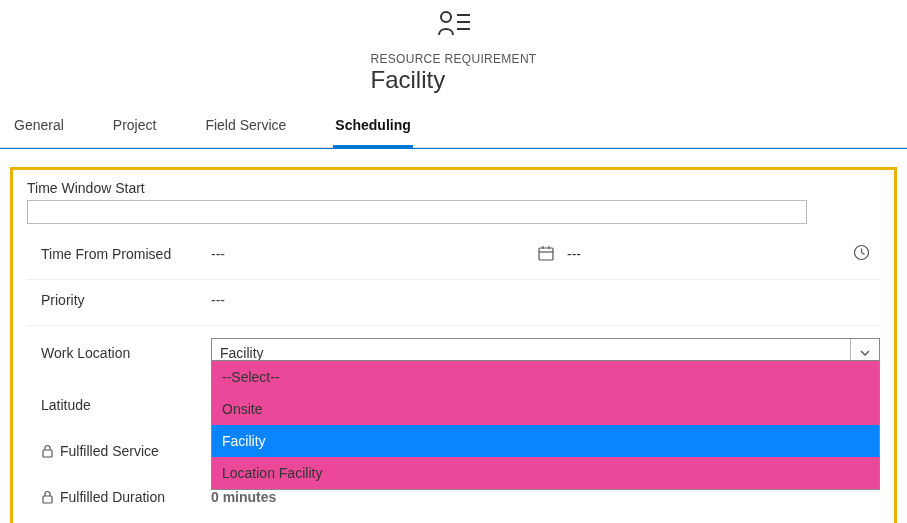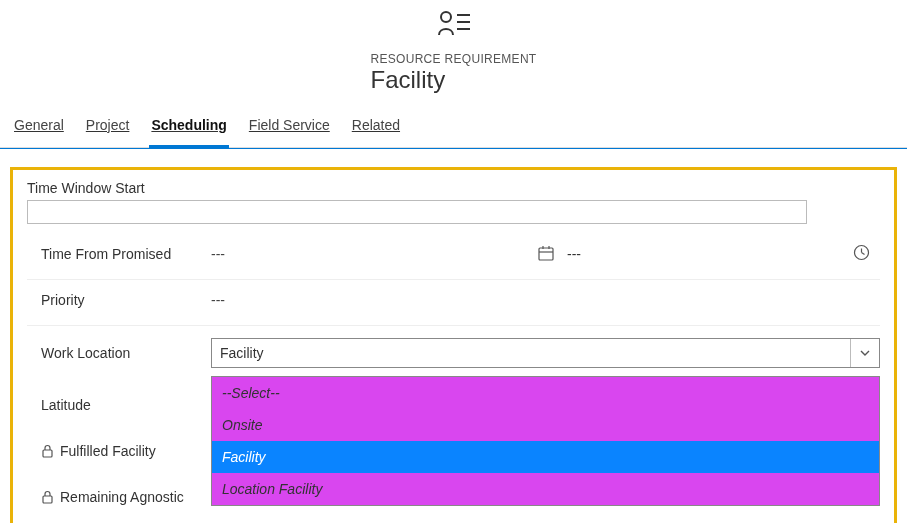--- a/index.html
+++ b/index.html
@@ -17,24 +17,23 @@
     padding: 8px 12px 12px 12px;
     gap: 14px;
     flex-direction: column;
   }
   .header-icon svg { display: block; }
   .header-text { display: flex; flex-direction: column; }
   .header-sub { font-size: 12px; color: #555; letter-spacing: 0.3px; }
   .header-title { font-size: 24px; font-weight: 400; color: #333; line-height: 1.2; }
   .tabs {
     display: flex;
-    gap: 18px;
+    gap: 45px;
     padding: 0 12px;
     border-bottom: 1px solid #ddd;
-    text-decoration: underline;
   }
   .tab {
     padding: 10px 2px 12px 2px;
     cursor: pointer;
     color: #444;
     border-bottom: 3px solid transparent;
     margin-bottom: -1px;
   }
   .tab.active {
     color: #111;
@@ -95,27 +94,26 @@
   }
   .chevron {
     border-left: 1px solid #bbb;
     padding-left: 8px;
     height: 100%;
     display: flex;
     align-items: center;
   }
   .dropdown {
     position: absolute;
-    top: 38px;
+    top: 22px;
     left: 0;
     right: 0;
     border: 1px solid #888;
-    background: #d946ef;
+    background: #ec4899;
     z-index: 10;
-    font-style: italic;
   }
   .dd-item {
     padding: 8px 10px;
     cursor: pointer;
     color: #333;
   }
   .dd-item.sel {
     background: #0a84ff;
     color: #fff;
   }
@@ -136,23 +134,22 @@
   </div>
   <div class="header-text">
     <div class="header-sub">RESOURCE REQUIREMENT</div>
     <div class="header-title">Facility</div>
   </div>
 </div>
 
 <div class="tabs">
   <div class="tab">General</div>
   <div class="tab">Project</div>
+  <div class="tab">Field Service</div>
   <div class="tab active">Scheduling</div>
-  <div class="tab">Field Service</div>
-  <div class="tab">Related</div>
 </div>
 <div class="blue-bar"></div>
 
 <div class="form-wrap">
 
   <div class="top-field">
     <div class="top-field-label">Time Window Start</div>
     <input class="top-field-input" type="text" value="" style="">
   </div>
 
@@ -213,30 +210,30 @@
   </div>
 
   <div class="row" style="border-bottom:none;">
     <div class="row-label">
       <span class="lock-icon">
         <svg width="13" height="14" viewBox="0 0 13 14" fill="none" stroke="#555" stroke-width="1.2">
           <rect x="2" y="6" width="9" height="7" rx="1"></rect>
           <path d="M4 6 V4 a2.5 2.5 0 0 1 5 0 V6"></path>
         </svg>
       </span>
-      <span>Fulfilled Facility</span>
+      <span>Fulfilled Service</span>
     </div>
   </div>
 
   <div class="row" style="border-bottom:none;">
     <div class="row-label">
       <span class="lock-icon">
         <svg width="13" height="14" viewBox="0 0 13 14" fill="none" stroke="#555" stroke-width="1.2">
           <rect x="2" y="6" width="9" height="7" rx="1"></rect>
           <path d="M4 6 V4 a2.5 2.5 0 0 1 5 0 V6"></path>
         </svg>
       </span>
-      <span>Remaining Agnostic</span>
+      <span>Fulfilled Duration</span>
     </div>
     <div class="row-value hidden-under">0 minutes</div>
   </div>
 
 </div>
 
 </body></html>

